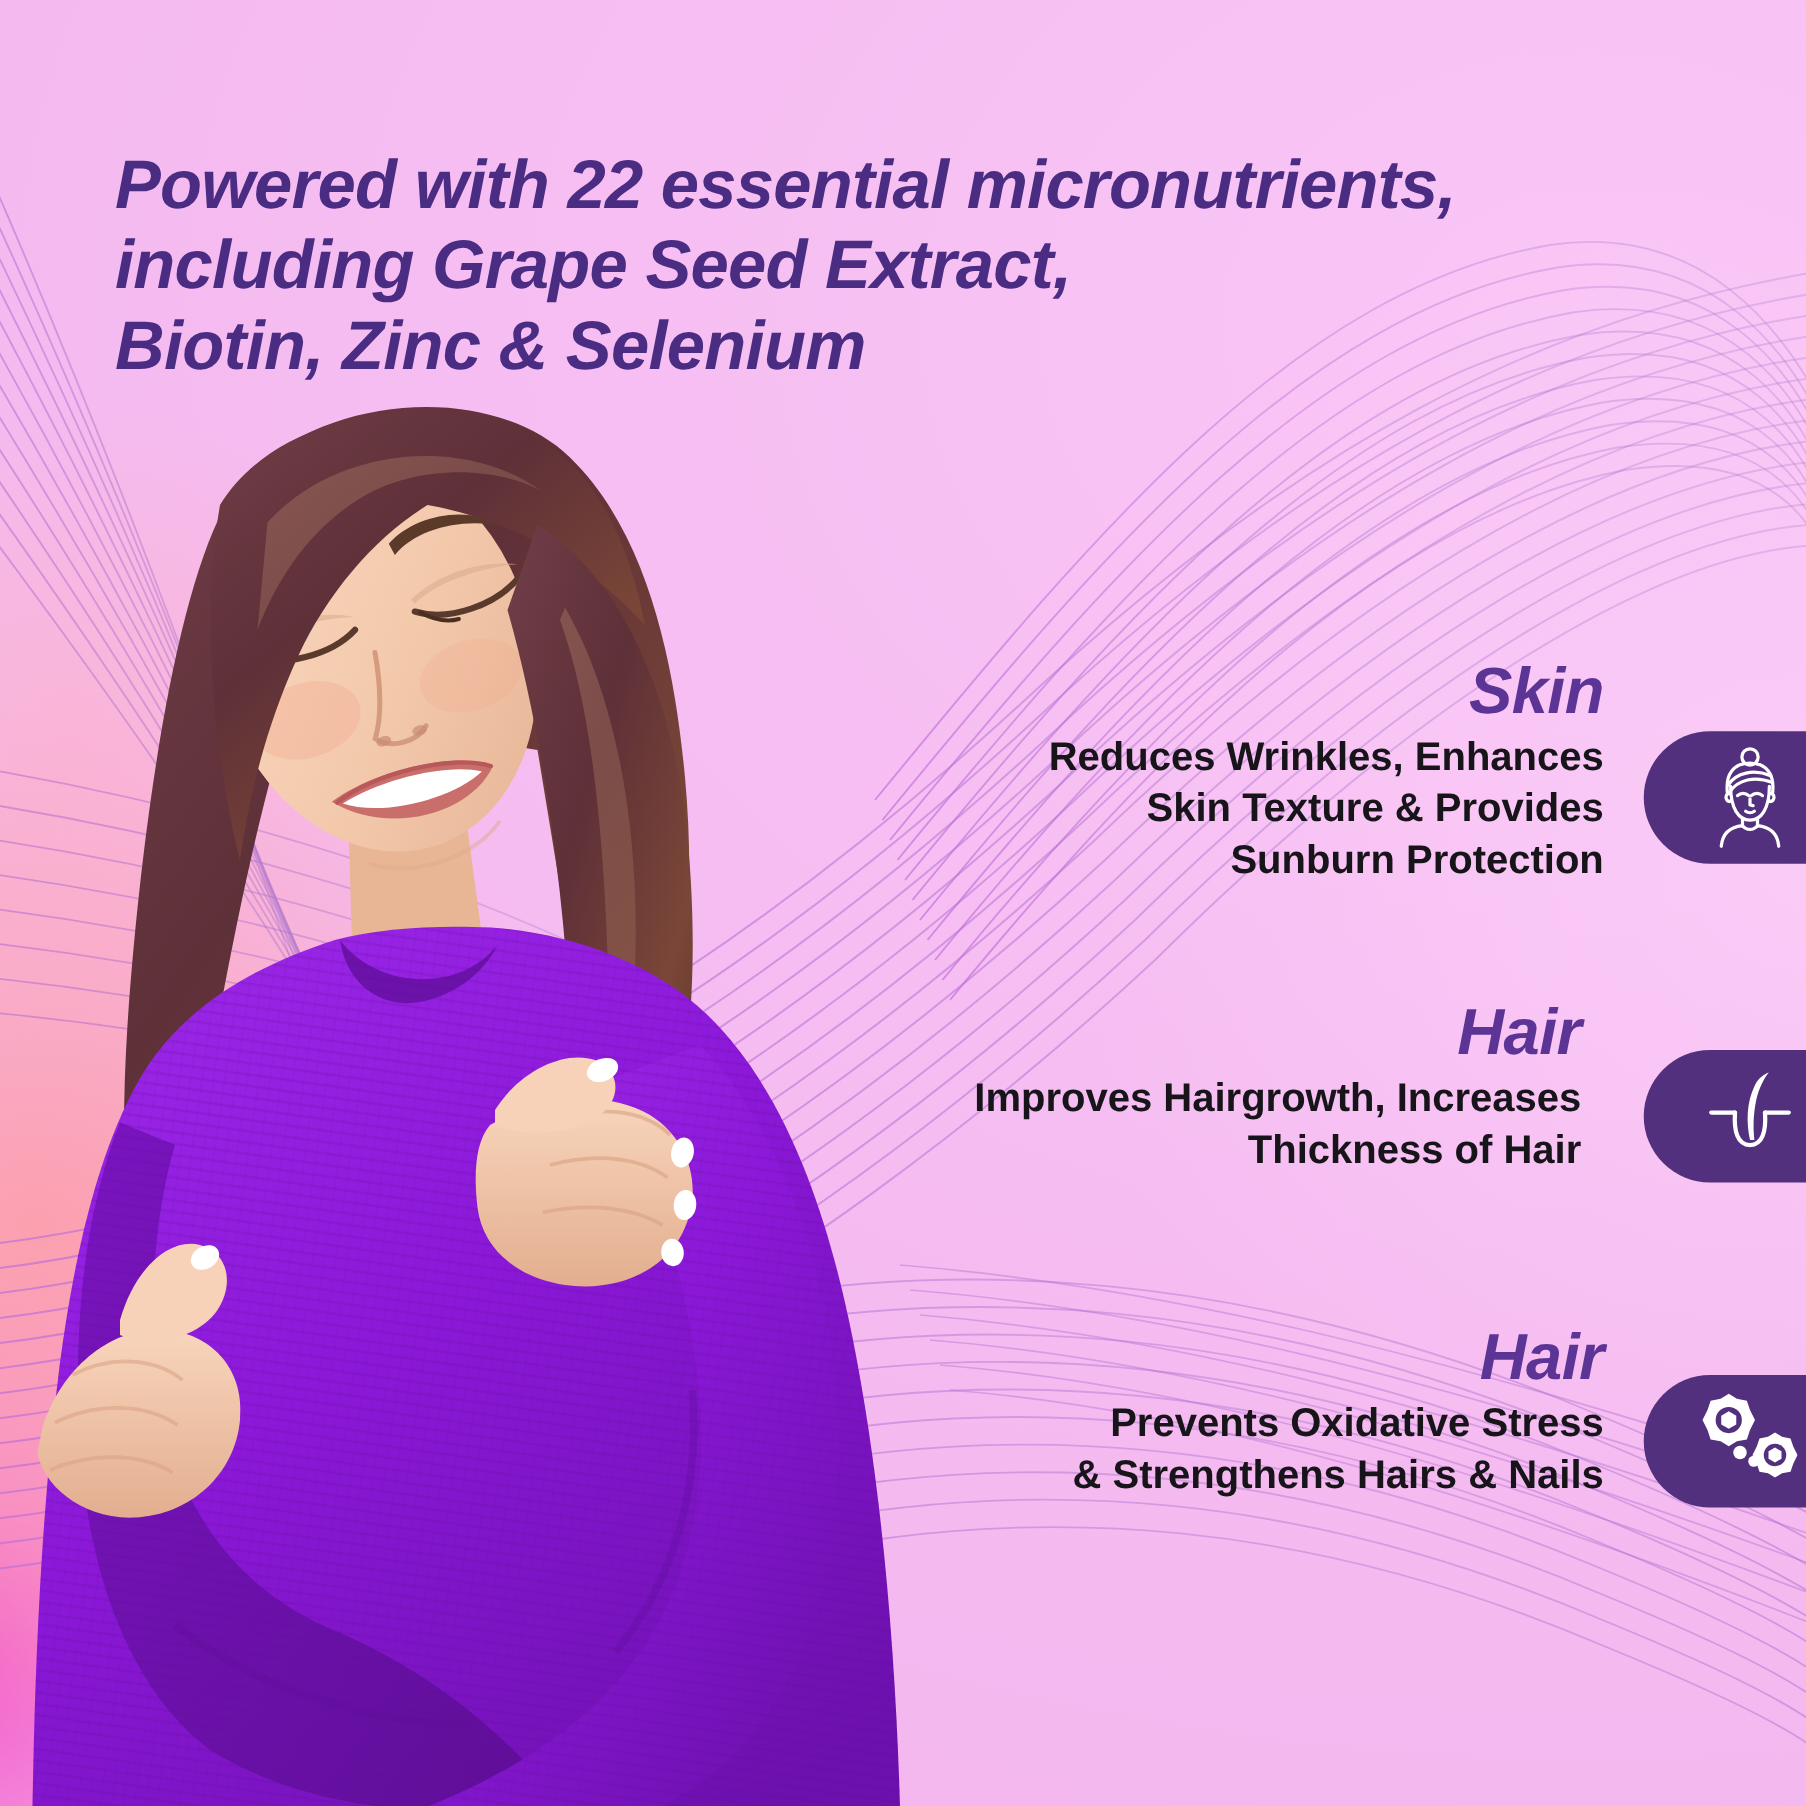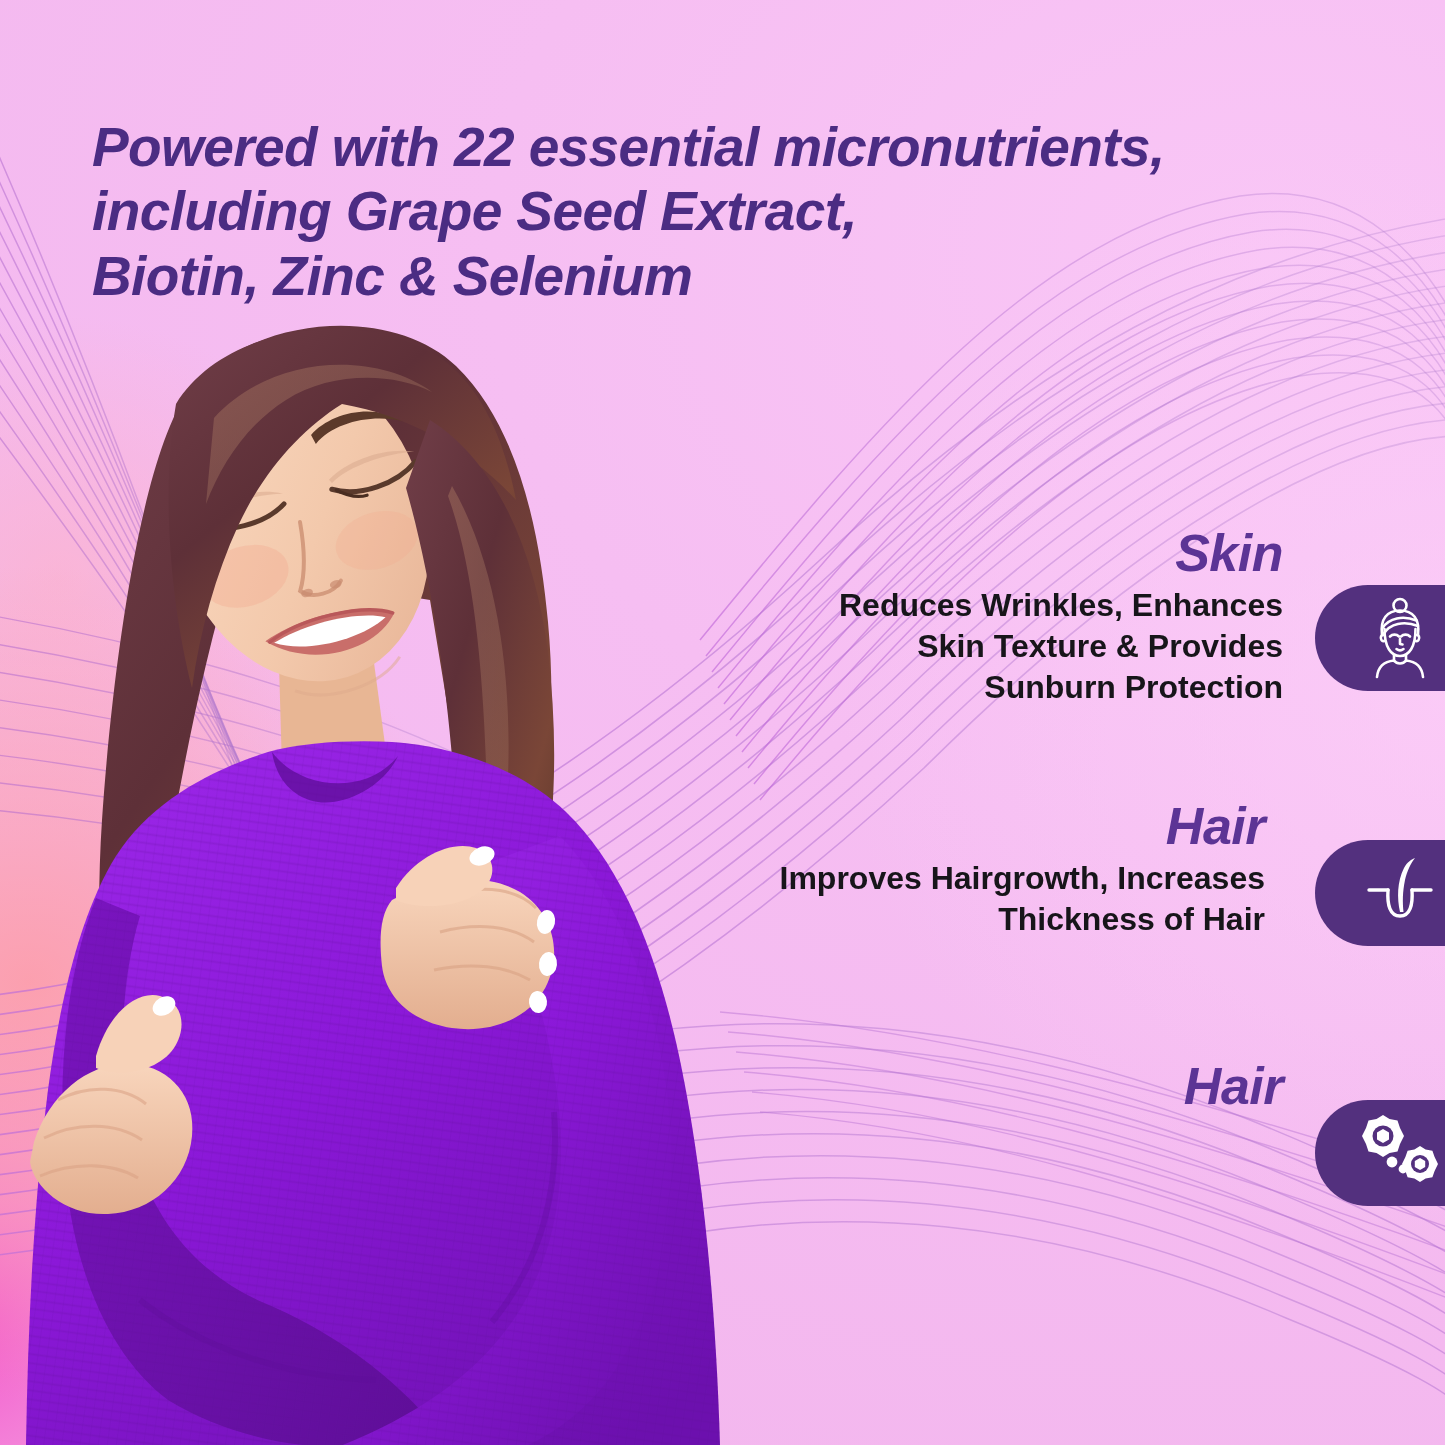--- a/index.html
+++ b/index.html
@@ -405,20 +405,22 @@
         <path d="M31 40 C 30 55 33 66 43 66 C 53 66 56 55 55 40"></path>
       </g>
 
       <path d="M43 62 C 40 48 40 32 47 18 C 50 12 55 9 58 8
                C 54 13 50 21 48 30 C 45.5 42 45.5 52 46.5 62 Z" fill="#FFFFFF"></path>
     </svg>
   </div>
 
   <div class="feature f-nail">
     <div class="title">Hair</div>
+    <div class="desc">Prevents Oxidative Stress
+&amp; Strengthens Hairs &amp; Nails</div>
   </div>
   <div class="badge b-nail">
     <svg width="90" height="86" viewBox="0 0 90 86">
 
       <g transform="translate(28,26)">
         <path d="M0 -21 L 6.5 -17 L 14.5 -15.5 L 17 -8 L 21 0 L 17 8 L 14.5 15.5
                  L 6.5 17 L 0 21 L -6.5 17 L -14.5 15.5 L -17 8 L -21 0
                  L -17 -8 L -14.5 -15.5 L -6.5 -17 Z" fill="#FFFFFF"></path>
         <circle cx="0" cy="0" r="10.5" fill="#53307E"></circle>
         <path d="M0 -7 L 6 -3.5 L 6 3.5 L 0 7 L -6 3.5 L -6 -3.5 Z" fill="#FFFFFF"></path>

